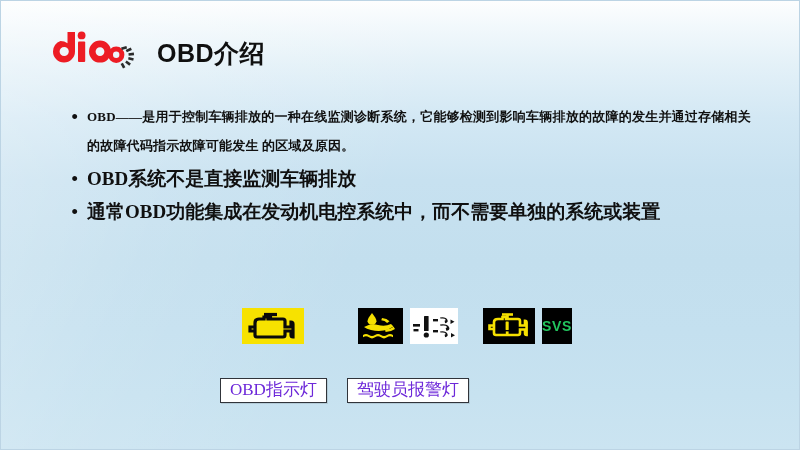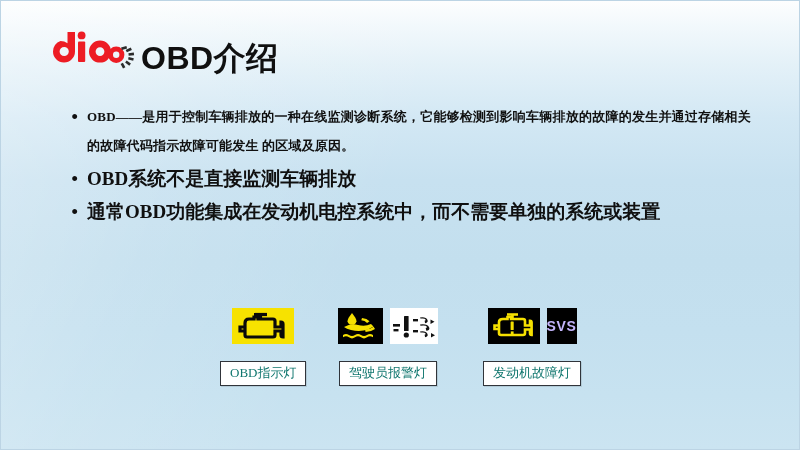--- a/index.html
+++ b/index.html
@@ -59,24 +59,24 @@
     position: absolute;
     left: 44px;
     top: 29px;
     width: 92px;
     height: 44px;
   }
   #logo svg { display: block; }
 
   #page-title {
     position: absolute;
-    left: 140px;
+    left: 156px;
     top: 36px;
     font-family: "Liberation Sans", "DejaVu Sans", sans-serif;
-    font-size: 32px;
+    font-size: 25px;
     font-weight: bold;
     color: #101010;
     letter-spacing: 0.5px;
     white-space: nowrap;
   }
 
   
   #body-copy {
     position: absolute;
     left: 70px;
@@ -134,47 +134,47 @@
     align-items: center;
   }
   .icon-strip {
     display: flex;
     align-items: center;
     gap: 7px;
     height: 44px;
   }
   .icon-tile { display: block; }
   .icon-caption {
-    margin-top: 13px;
+    margin-top: 30px;
     background: #ffffff;
     border: 1px solid #30343a;
     padding: 2px 9px 3px 9px;
-    font-size: 13px;
+    font-size: 17px;
     line-height: 18px;
-    color: #0f766e;
+    color: #6d28d9;
     white-space: nowrap;
     box-shadow: 1px 1px 0 rgba(0,0,0,0.10);
   }
 
   #group-obd  { left: 219px; }
-  #group-driver { left: 337px; }
+  #group-driver { left: 346px; }
   #group-engine { left: 482px; }
 
   .svs-tile {
     width: 30px;
     height: 36px;
     background: #000000;
     display: flex;
     align-items: center;
     justify-content: center;
     font-family: "Liberation Sans", "DejaVu Sans", sans-serif;
     font-size: 14px;
     font-weight: bold;
     letter-spacing: 0.6px;
-    color: #c4b5fd;
+    color: #22c55e;
   }
 </style>
 </head>
 <body>
 
 <div id="slide">
 
   <div id="header">
 
     <div id="logo">
@@ -316,17 +316,16 @@
           <g fill="#f5e000">
             <rect x="22.6" y="13.5" width="3.1" height="8.4" rx="0.5"></rect>
             <rect x="22.8" y="23.4" width="2.8" height="2.6"></rect>
           </g>
         </svg>
 
         <div class="svs-tile">
           <span>SVS</span>
         </div>
       </div>
-      <div class="icon-caption">发动机故障灯</div>
     </div>
 
   </div>
 </div>
 
 </body></html>

